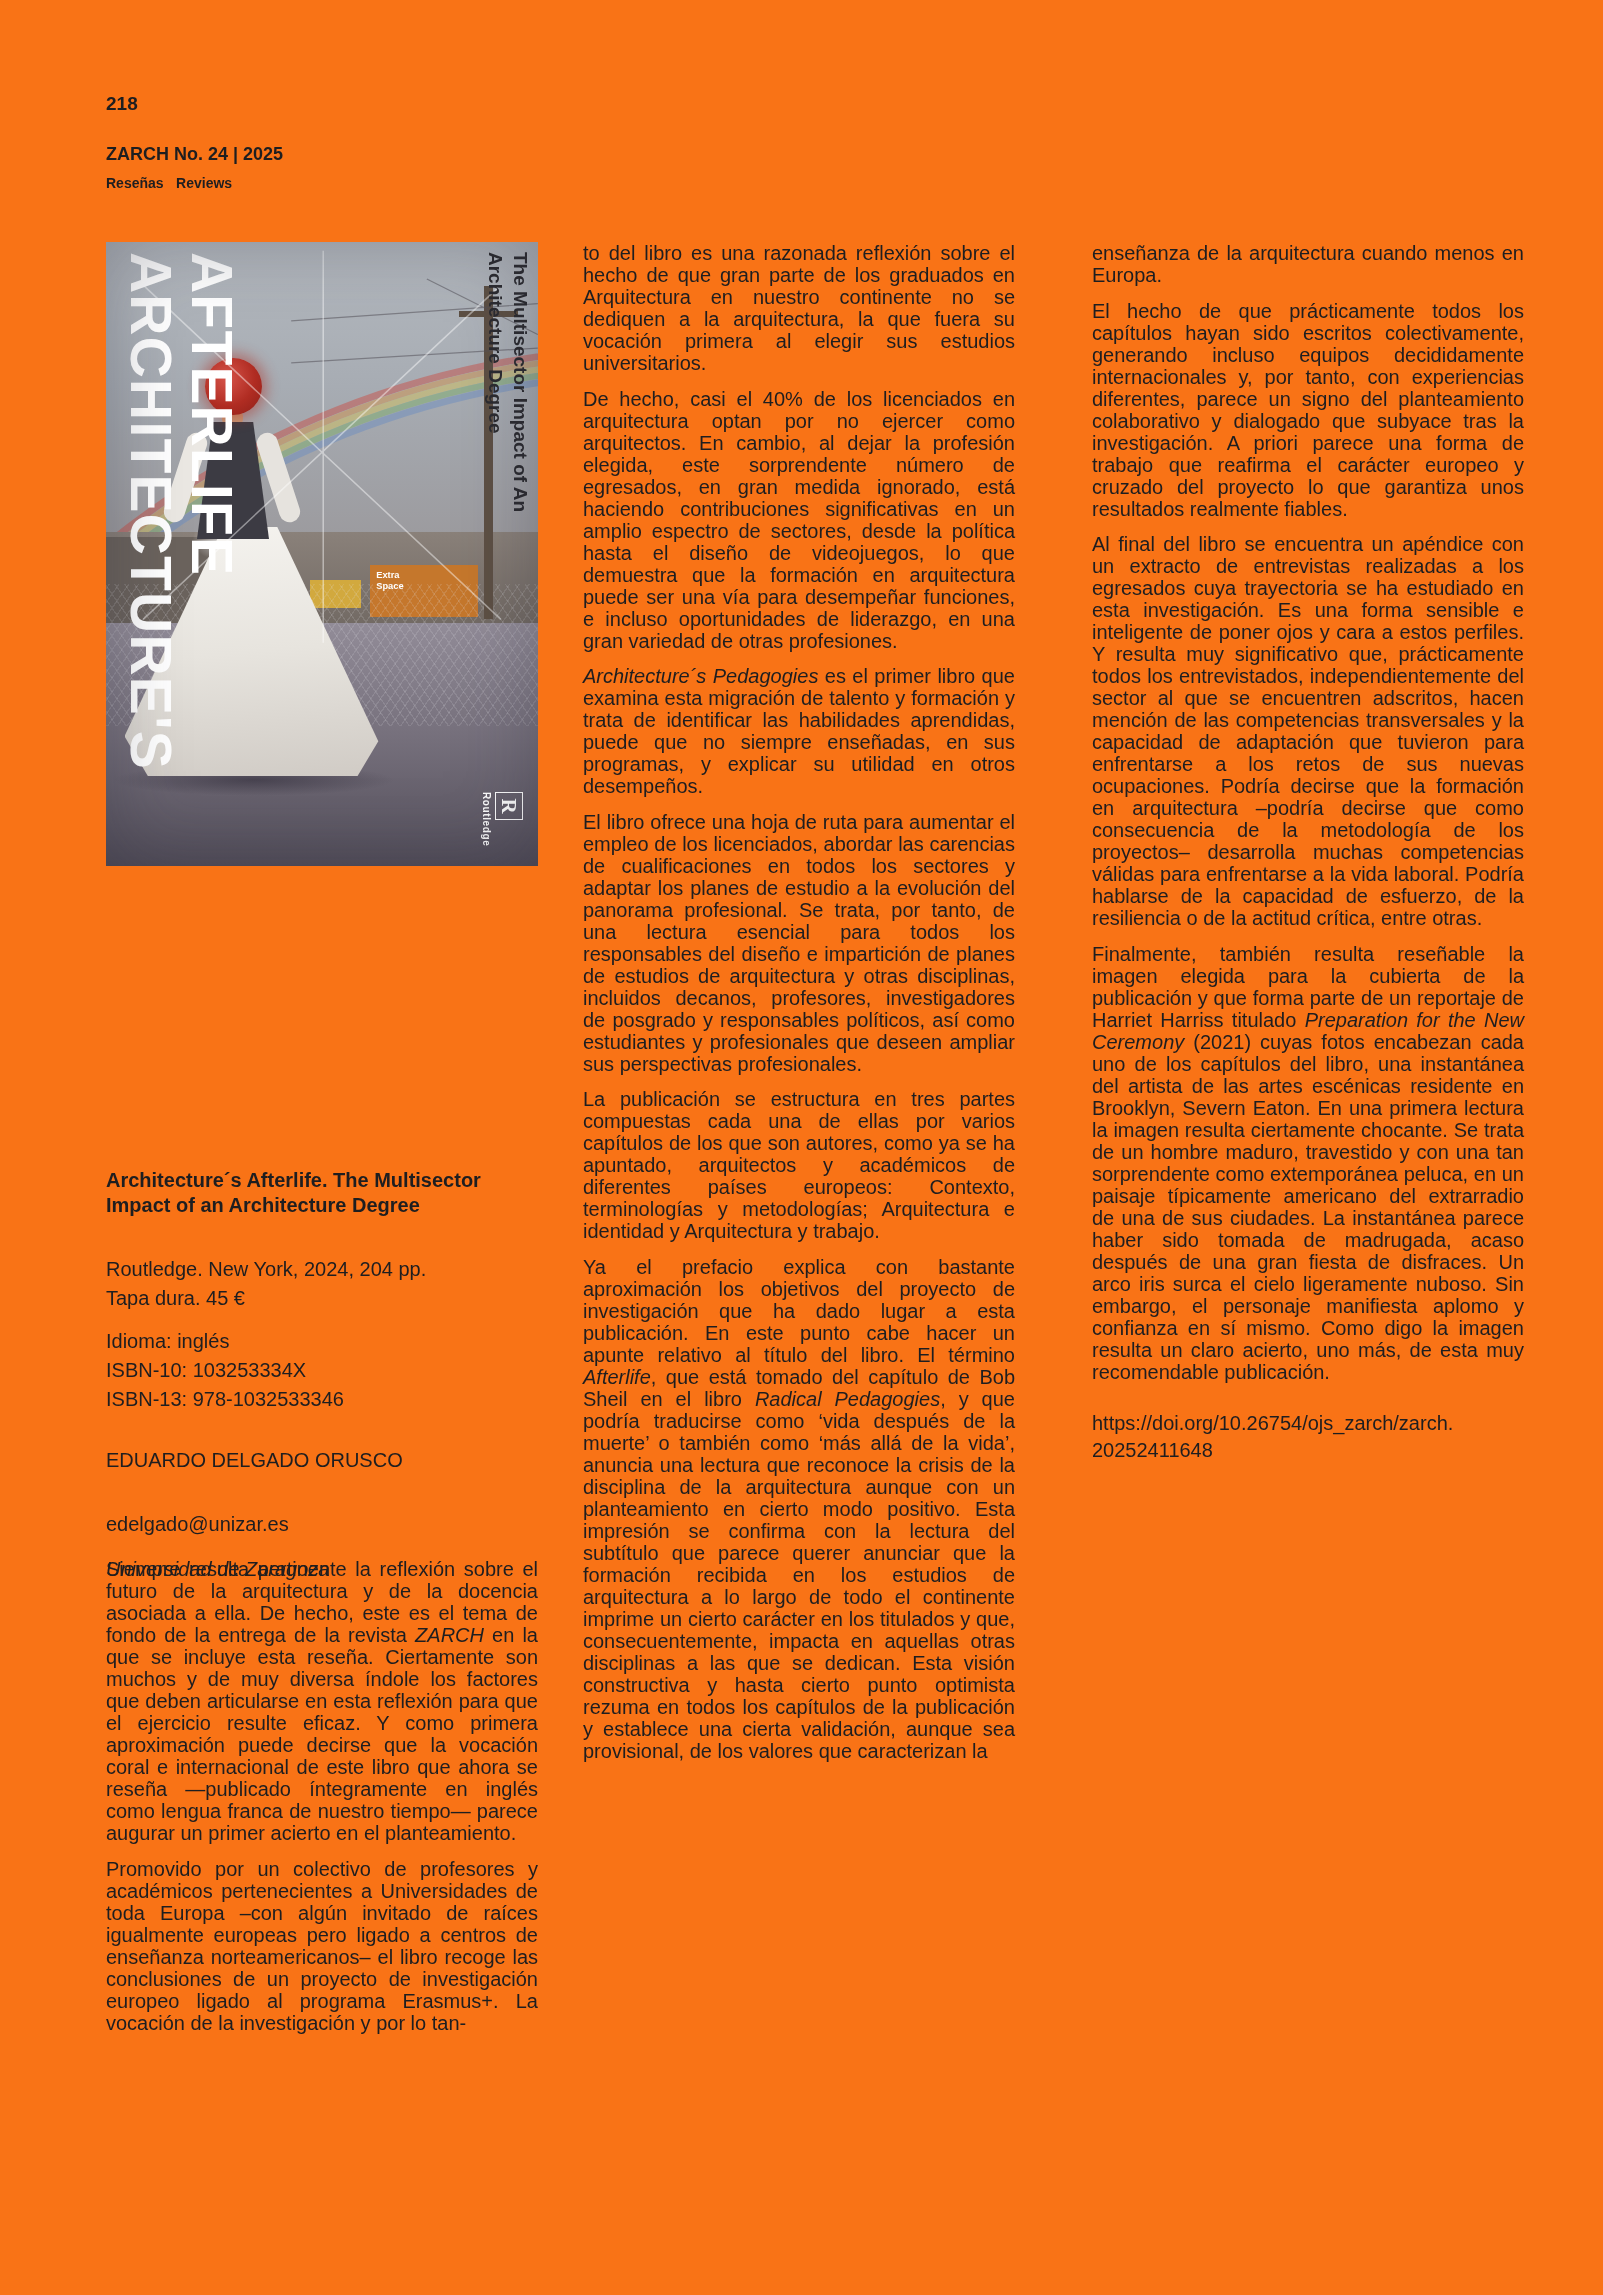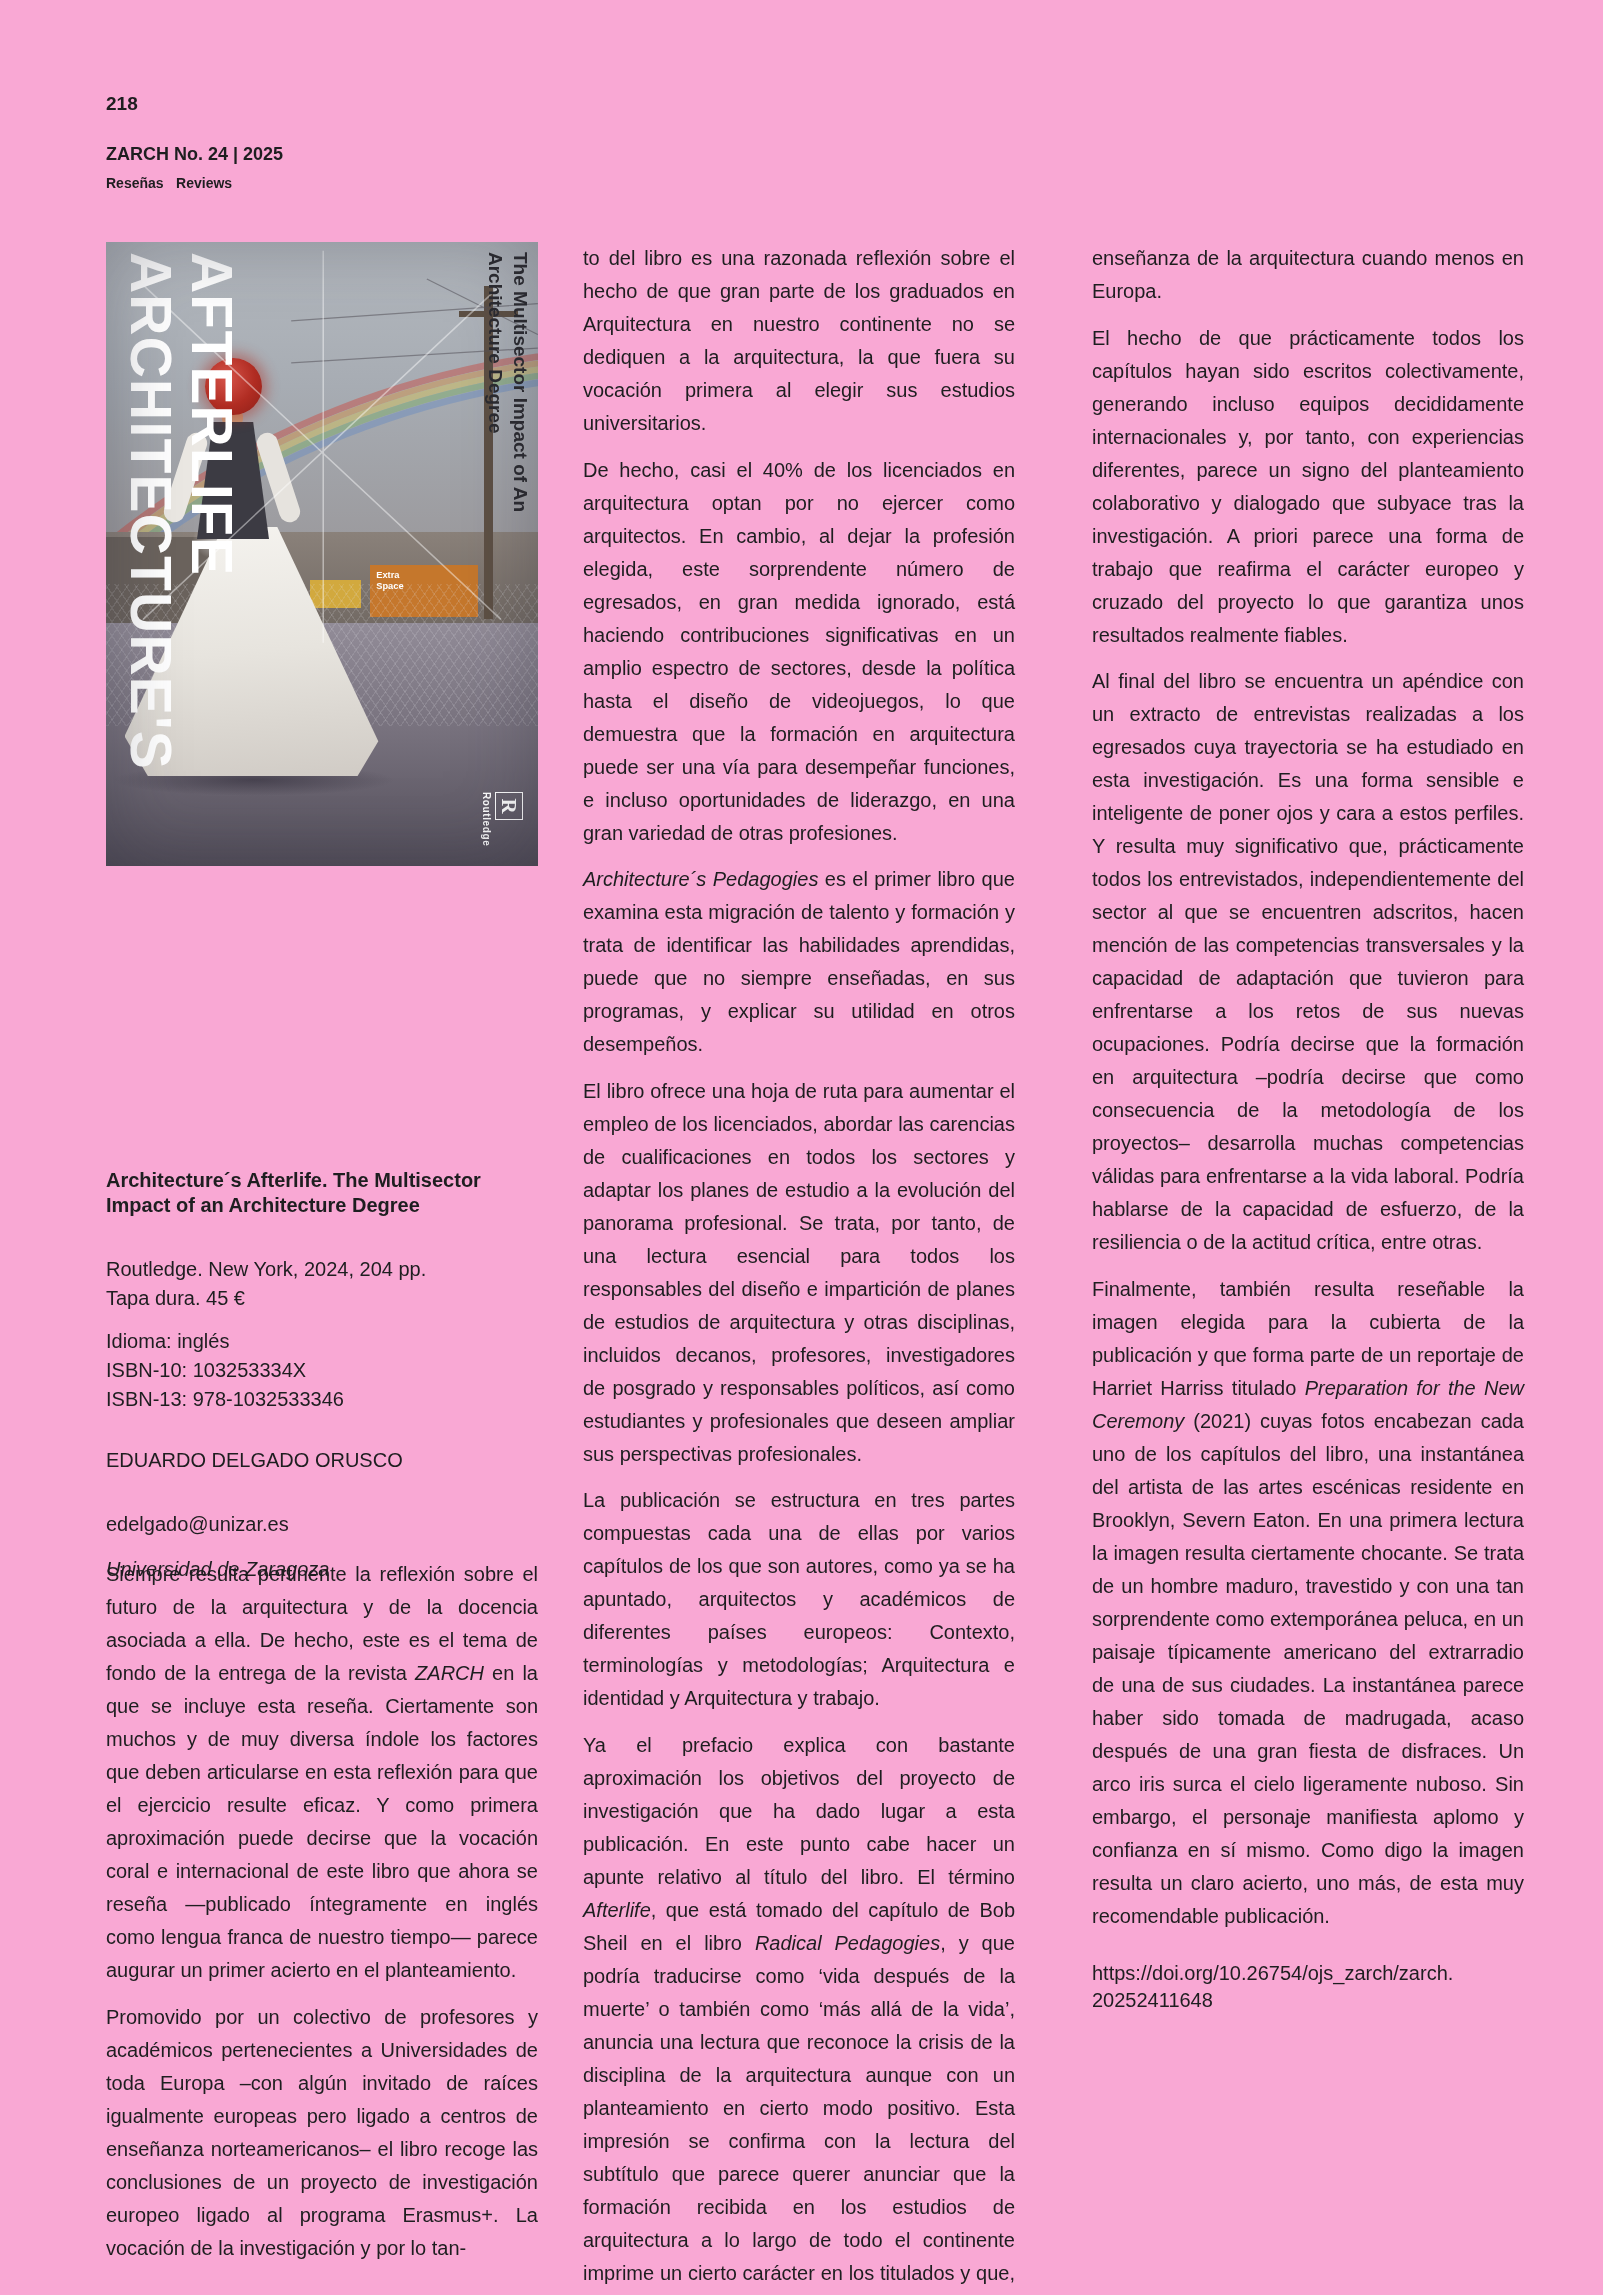--- a/index.html
+++ b/index.html
@@ -1,31 +1,31 @@
 <!DOCTYPE html>
 <html lang="es" style="font-size:10px"><head>
 <meta charset="utf-8">
 <style>
   * { box-sizing: border-box; }
   html, body { margin: 0; padding: 0; background: #ffffff; }
   .page {
-    position: relative; width: 1603px; height: 2295px; background: #f9a8d4;
+    position: relative; width: 1603px; height: 2295px; background: #f97316;
     font-family: "Liberation Sans", sans-serif; color: #1e1e20; overflow: hidden;
   }
   .hdr { position: absolute; left: 106px; font-weight: bold; }
   #pageno   { top: 93px; font-size: 19px; }
   #journal  { top: 144px; font-size: 18px; }
   #section  { top: 175px; font-size: 14px; word-spacing: 8.6px; }
 
   
   .colblock { position: absolute; width: 432px; }
   #col2 { left: 583px;  top: 242px; }
   #col3 { left: 1092px; top: 242px; }
   #col1-text { left: 106px; top: 1558px; }
-  .body-p { font-size: 20px; line-height: 33px; text-align: justify; margin: 0 0 13.6px 0; hyphens: auto; }
+  .body-p { font-size: 20px; line-height: 22px; text-align: justify; margin: 0 0 13.6px 0; hyphens: auto; }
   .doi { margin-top: 27px; font-size: 20px; line-height: 27px; white-space: pre-line; }
 
   
   .meta { position: absolute; left: 106px; width: 432px; font-size: 20px; line-height: 27px; }
   #authors   { top: 966px; font-weight: bold; line-height: 25px; }
   #booktitle { top: 1168px; font-weight: bold; line-height: 25px; }
   #publine   { top: 1256px; }
   #binding   { top: 1285px; }
   #language  { top: 1328px; }
   #isbn10    { top: 1357px; }

